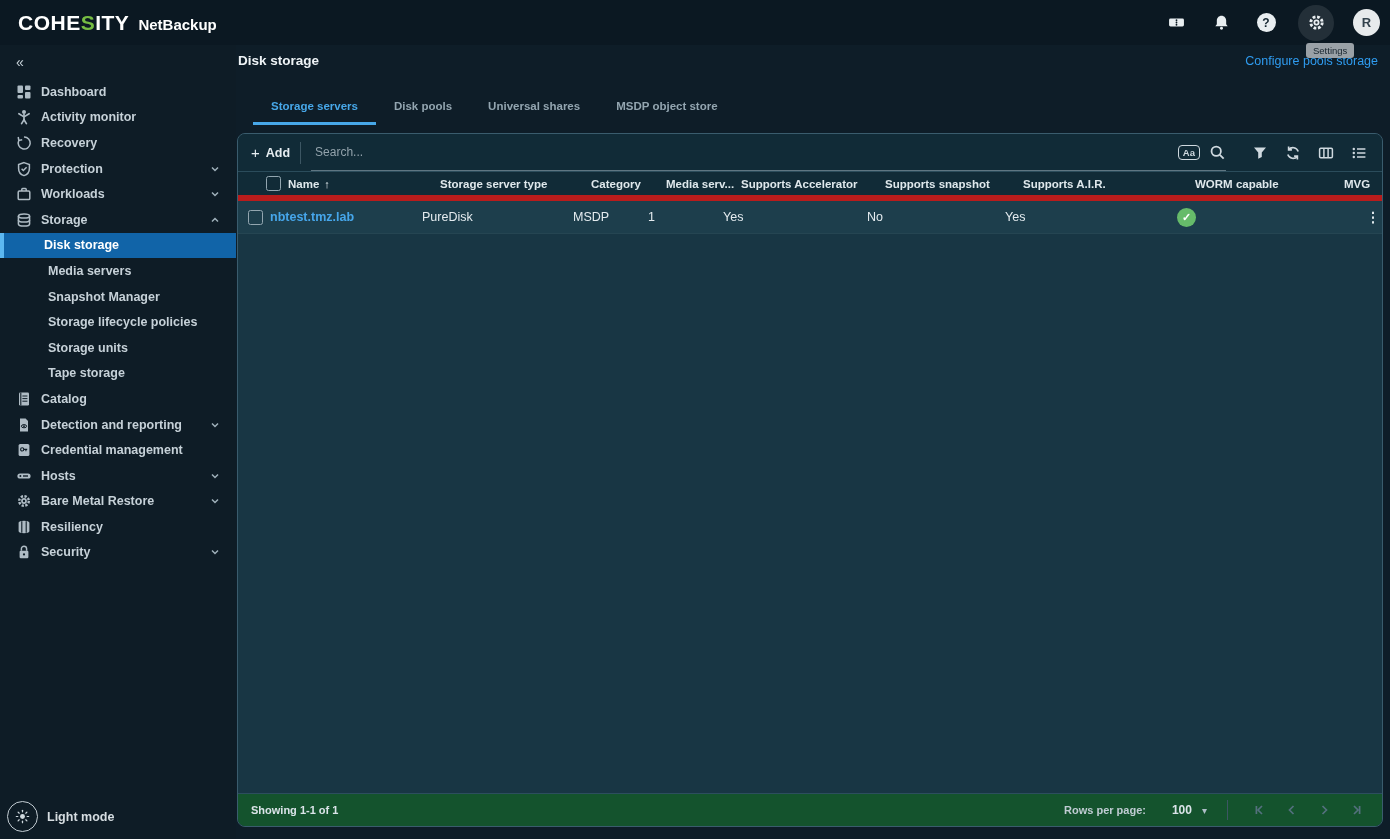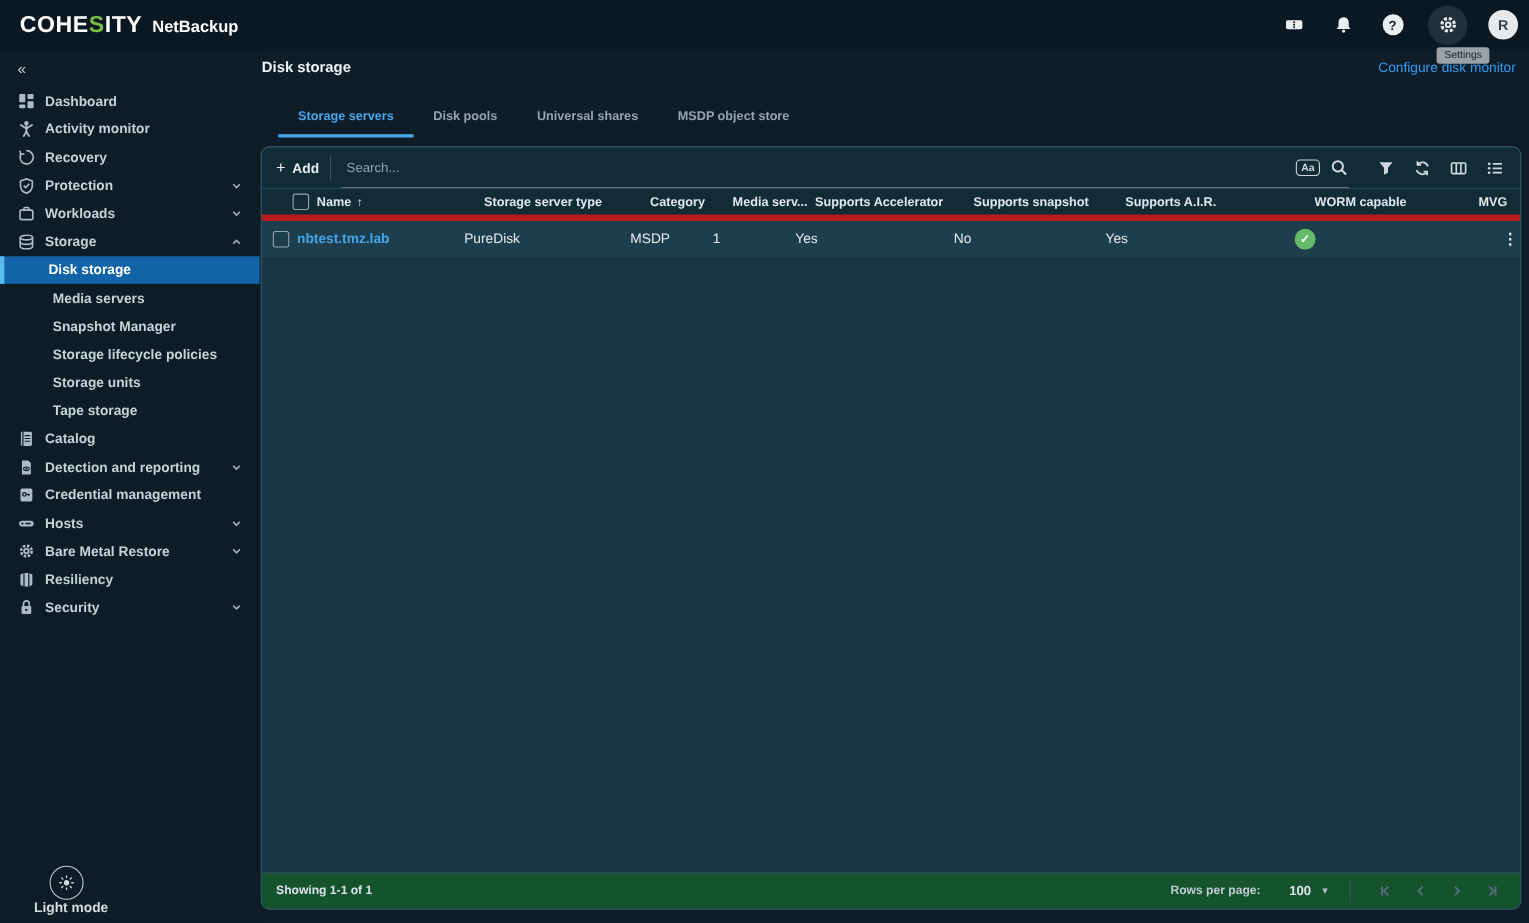--- a/index.html
+++ b/index.html
@@ -28,21 +28,21 @@
   .collapse { padding:9px 0 6px 16px; font-size:14px; color:#c6d1d8; cursor:pointer; width:40px; }
   .nav { margin-top:3px; }
   .nav-item { height:25.6px; display:flex; align-items:center; cursor:pointer; }
   .nav-ic { width:16px; height:16px; margin-left:16px; margin-right:9px; flex:0 0 16px; display:flex; align-items:center; }
   .nav-label { font-size:12.5px; font-weight:600; color:#c6d1d8; white-space:nowrap; }
   .chev { margin-left:auto; margin-right:16px; display:flex; }
   .sub-item { height:25.6px; display:flex; align-items:center; padding-left:48px; cursor:pointer; }
   .sub-item .nav-label { font-weight:600; }
   .sub-item.selected { background:#1164a8; border-left:4px solid #5cb8f1; padding-left:40px; }
   .sub-item.selected .nav-label { color:#fff; font-weight:700; }
-  .lightmode { position:absolute; left:22px; bottom:7px; display:flex; align-items:center; cursor:pointer;flex-direction:column; }
+  .lightmode { position:absolute; left:7px; bottom:7px; display:flex; align-items:center; cursor:pointer; }
   .lm-circle { width:31px; height:31px; border:1px solid #c2ccd3; border-radius:50%;
     display:flex; align-items:center; justify-content:center; }
   .lm-label { margin-left:9px; font-size:12.5px; font-weight:600; color:#d6dde1; }
 
   
   .main { position:absolute; left:236px; top:45px; width:1154px; height:794px; }
   .page-title { position:absolute; left:2px; top:8px; font-size:13.5px; font-weight:700; color:#eef3f6; }
   .page-link { position:absolute; right:12px; top:9px; font-size:12.5px; font-weight:500; color:#2f9cf0; cursor:pointer; }
   .tabs { position:absolute; left:17px; top:46px; display:flex; }
   .tab { padding:9px 18px 10px 18px; font-size:11.5px; font-weight:700; color:#93a5b0;
@@ -337,21 +337,21 @@
             <path d="M4.5 11.5 3.3 12.7"></path>
           </g>
         </svg>
     </span>
     <span class="lm-label">Light mode</span>
   </div>
 </nav>
 
 <main class="main">
   <div class="page-title">Disk storage</div>
-  <a class="page-link">Configure disk monitor</a>
+  <a class="page-link">Configure pools storage</a>
 
   <div class="tabs">
     <div class="tab active">Storage servers</div>
     <div class="tab">Disk pools</div>
     <div class="tab">Universal shares</div>
     <div class="tab">MSDP object store</div>
   </div>
 
   <section class="card">
 

